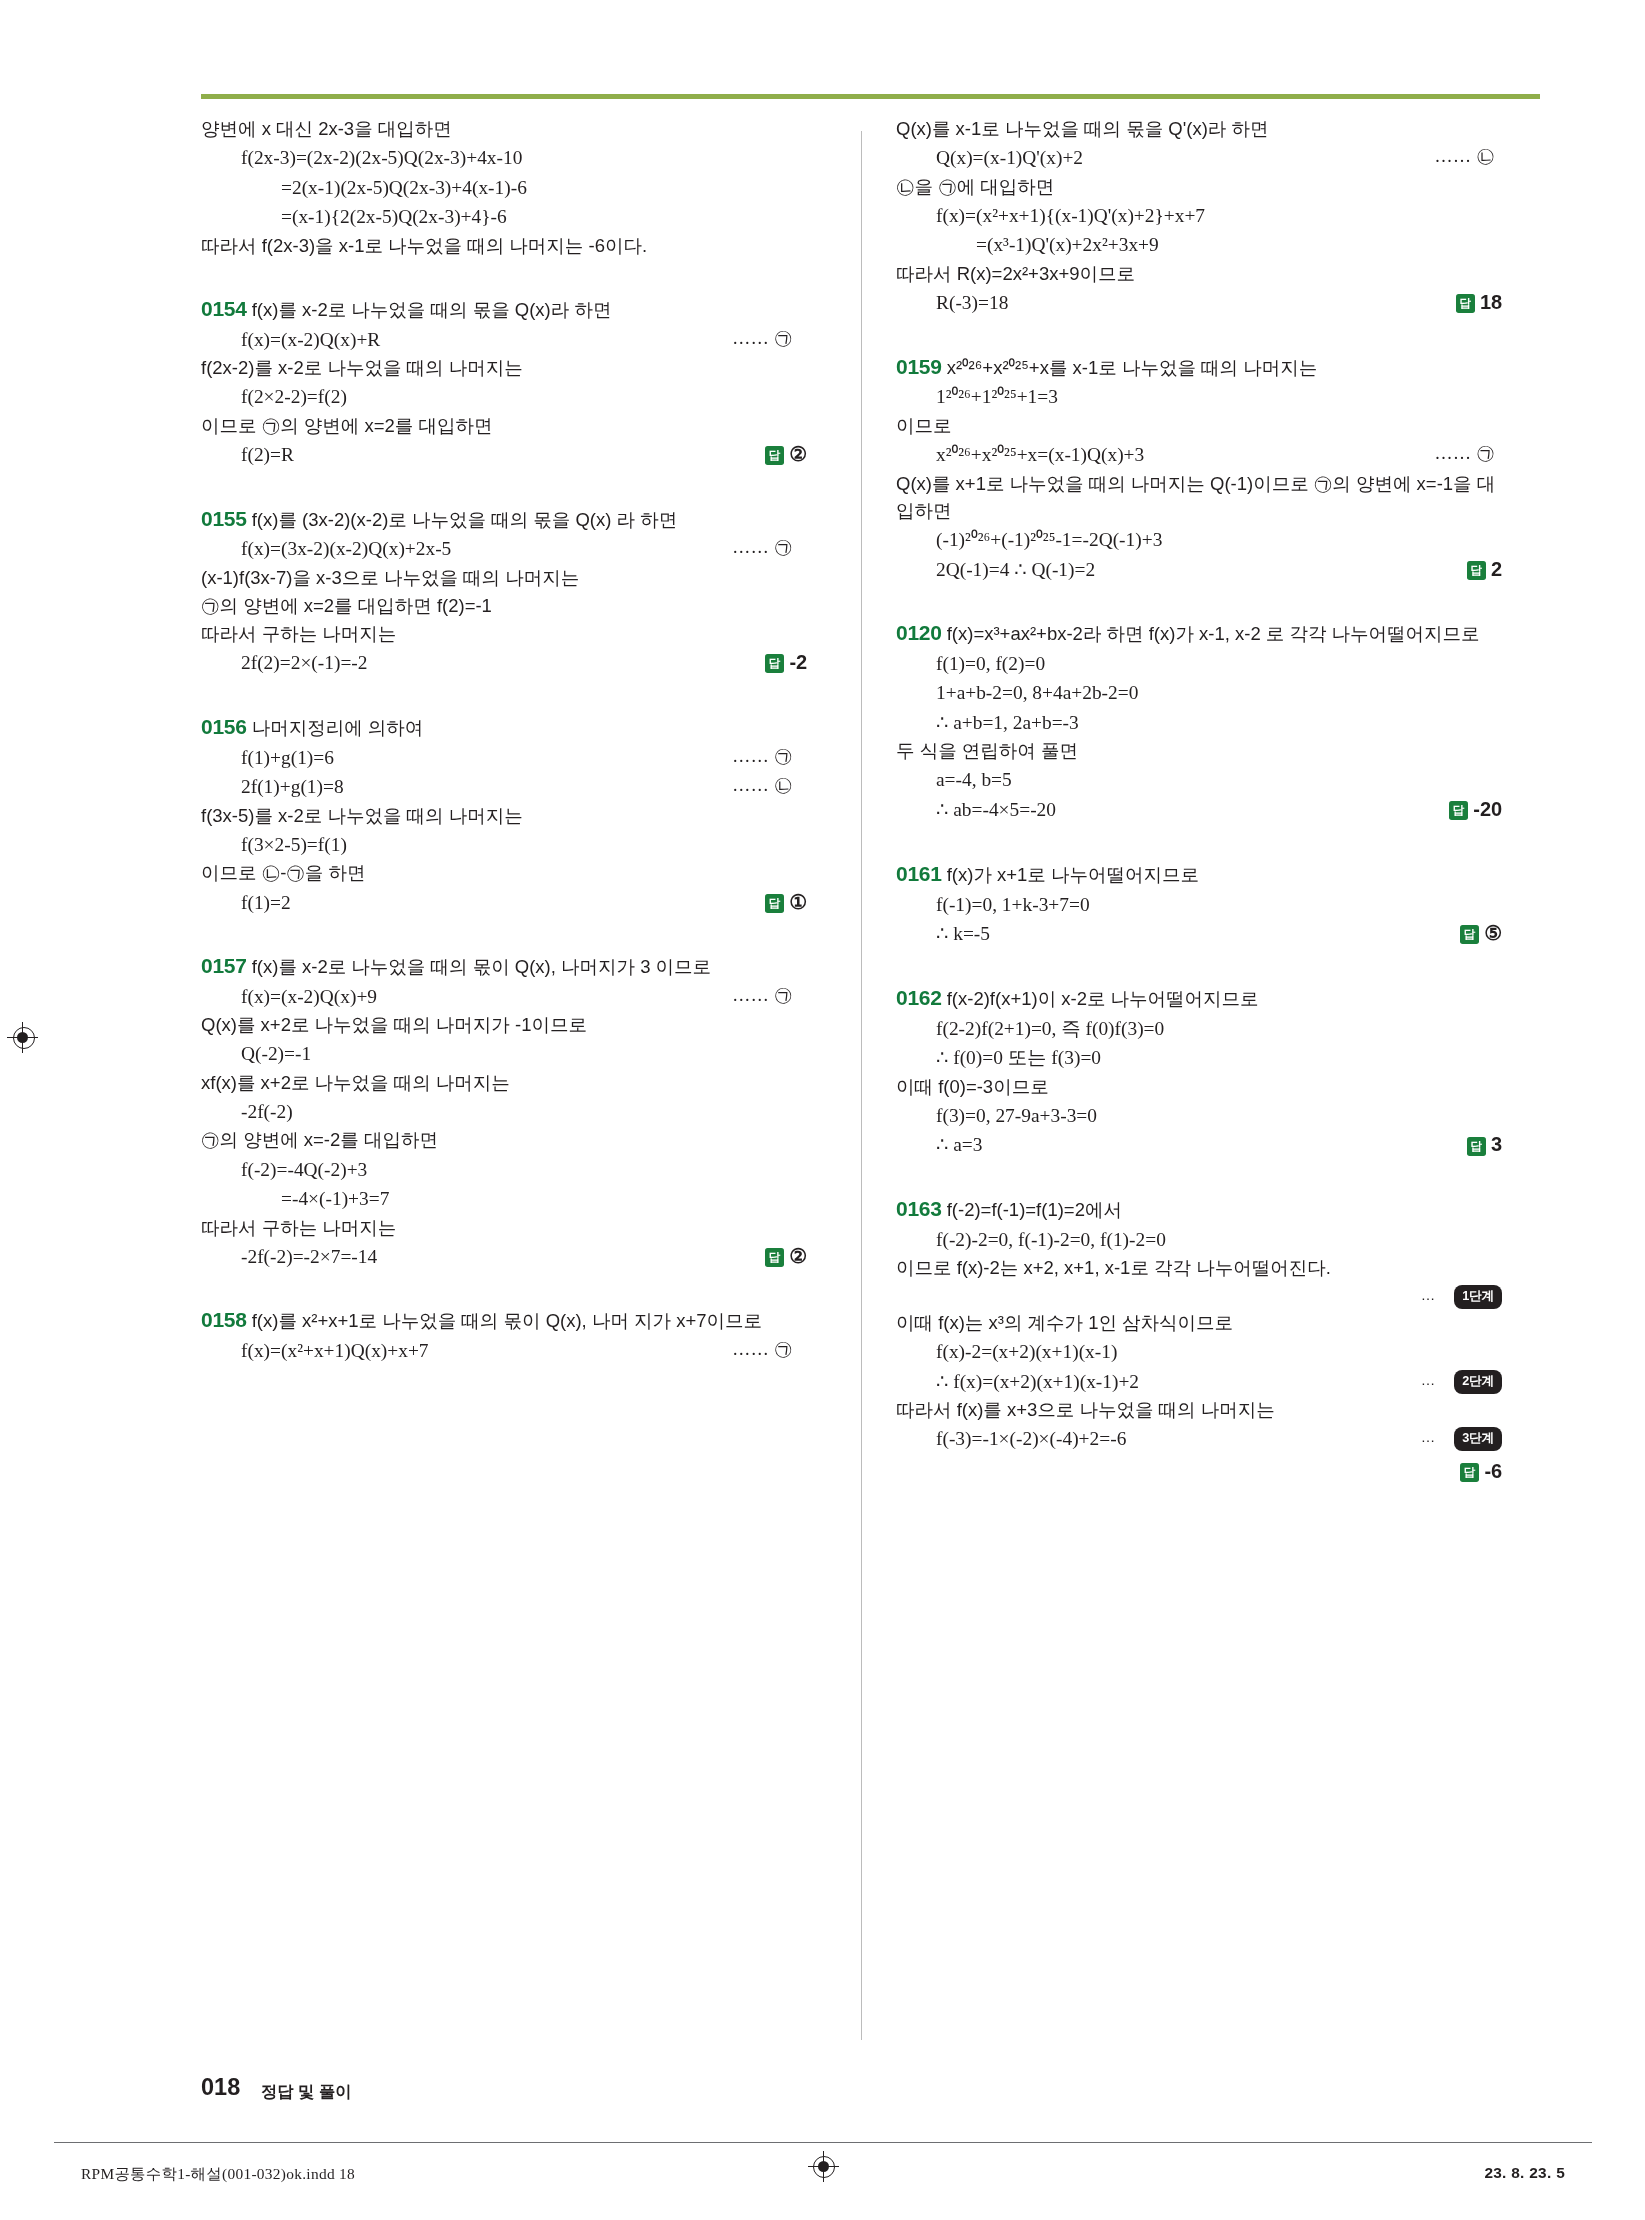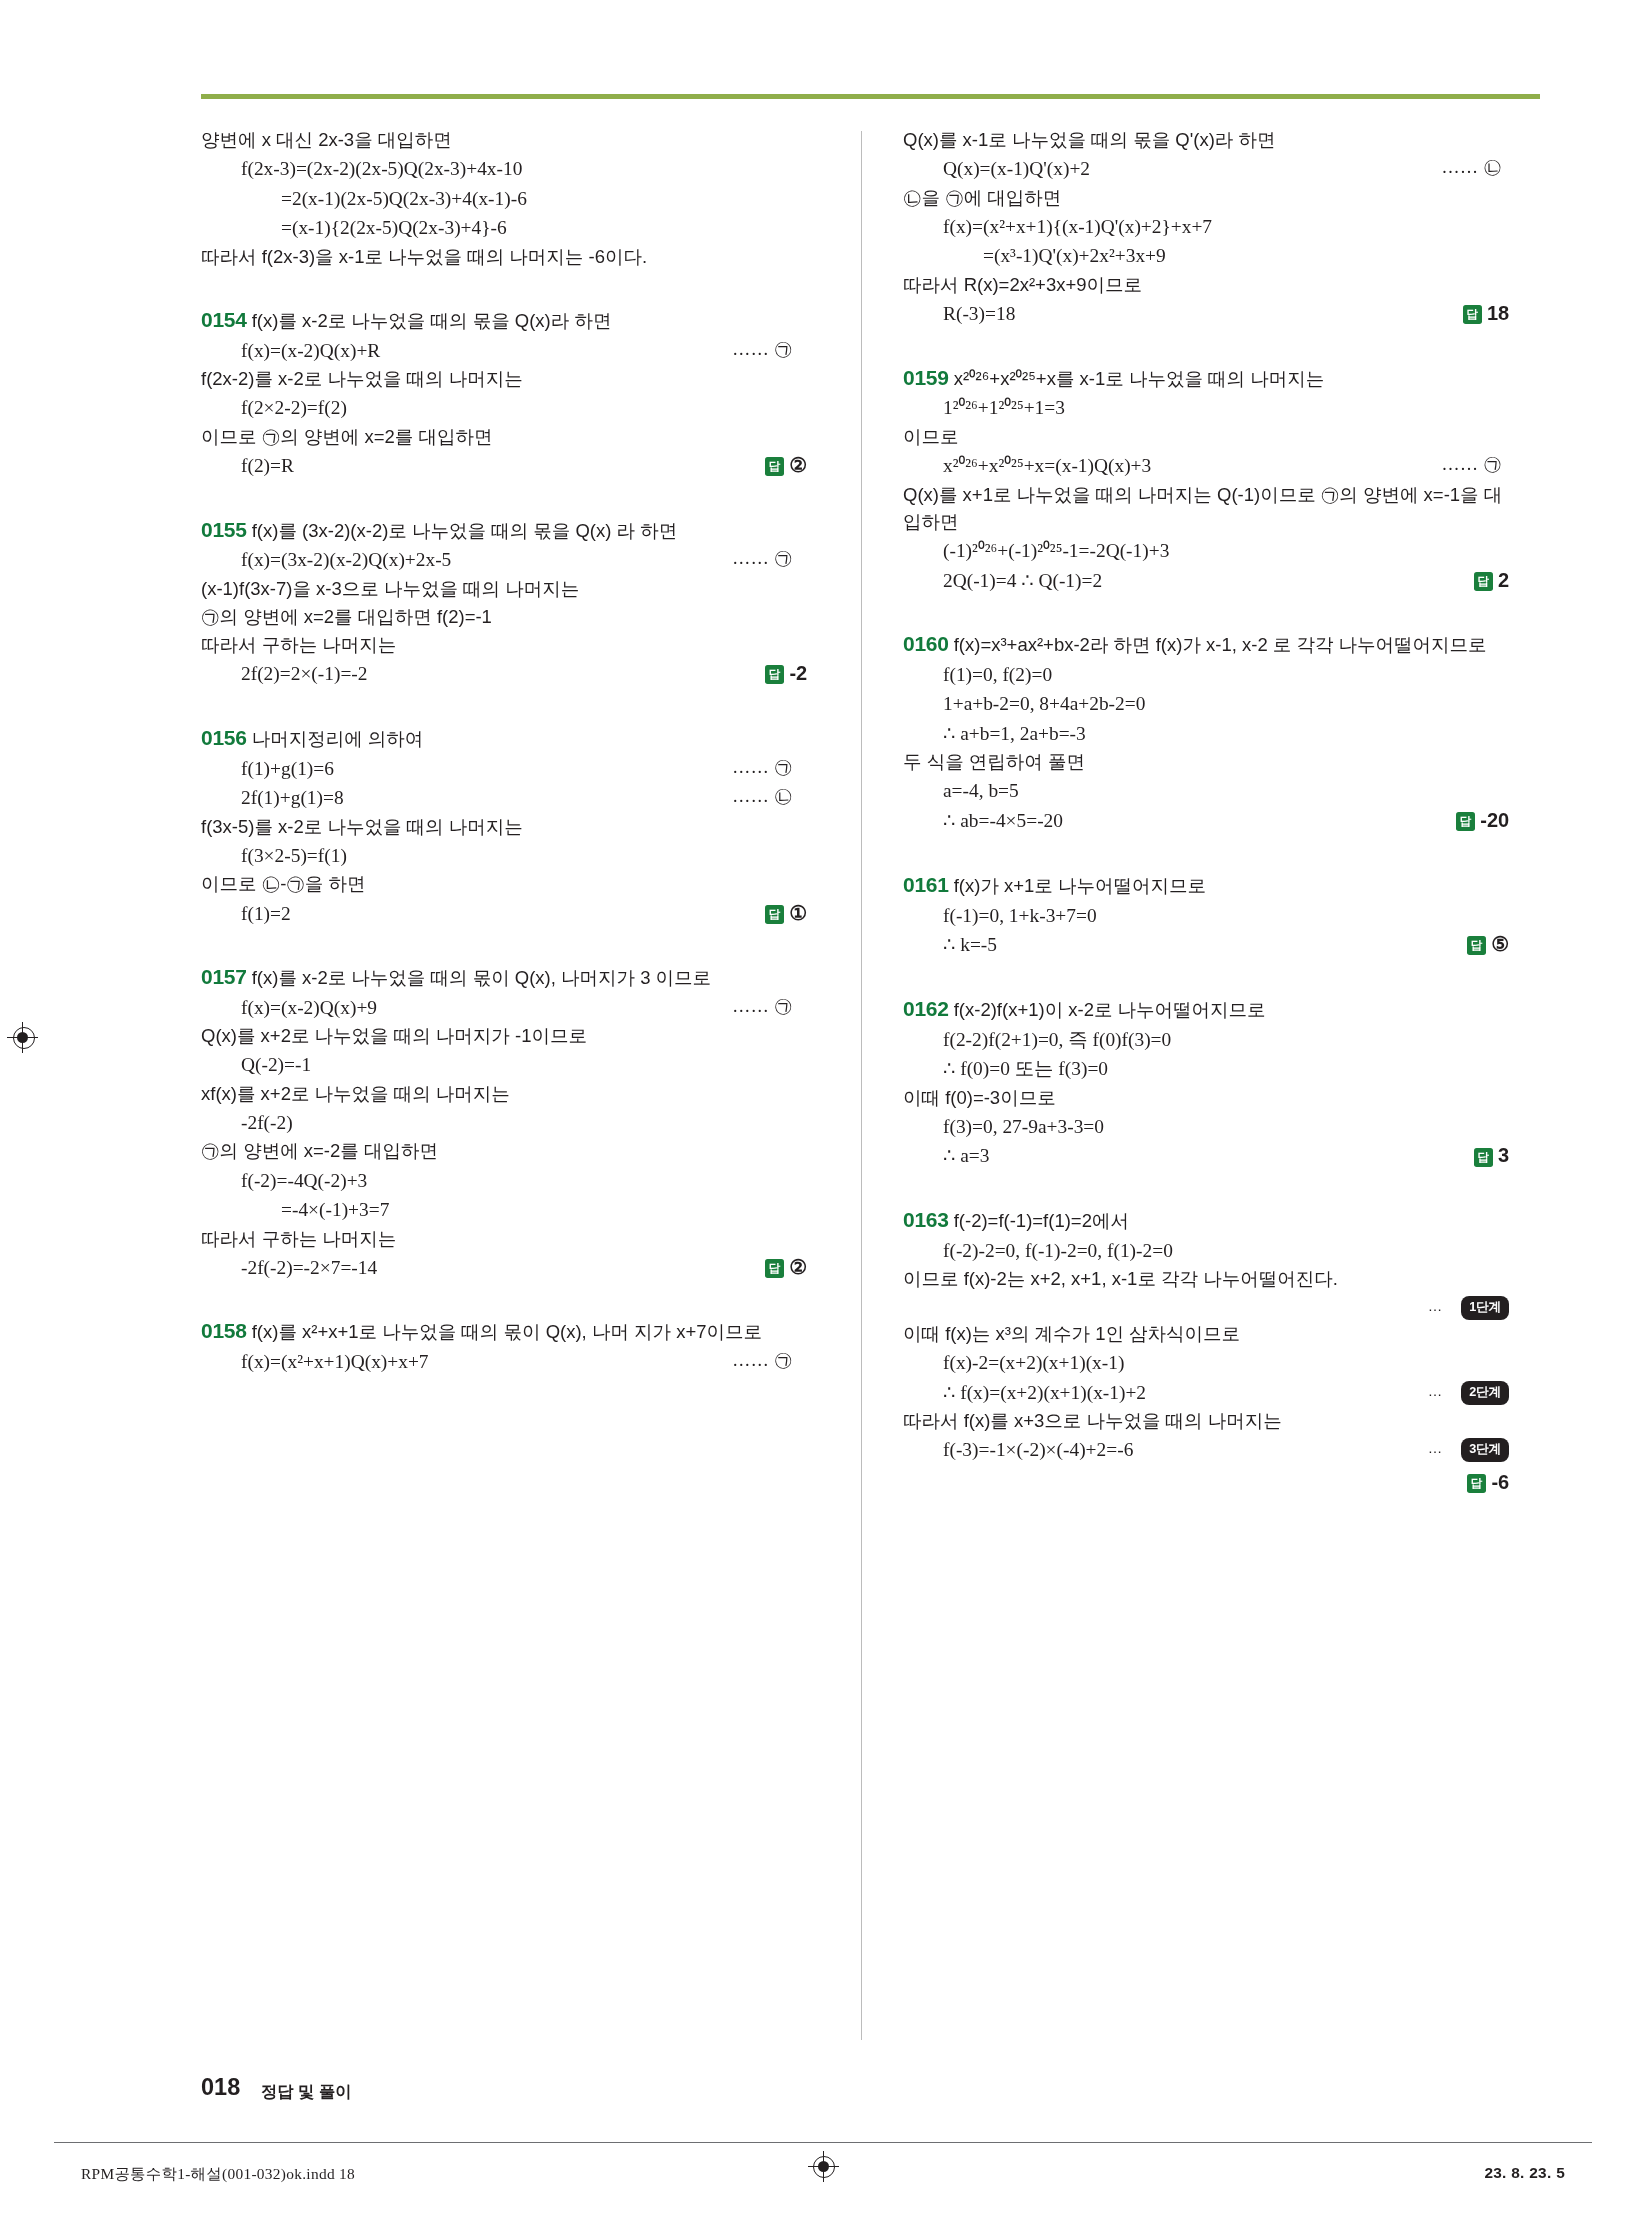--- a/index.html
+++ b/index.html
@@ -25,24 +25,24 @@
     position: absolute;
     left: 201px;
     top: 94px;
     width: 1339px;
     height: 4.5px;
     background: #8fae4a;
   }
   .columns {
     position: absolute;
     left: 201px;
-    top: 126px;
+    top: 115px;
     width: 1339px;
     display: flex;
-    gap: 7px;
+    gap: 0px;
   }
   .col {
     width: 608px;
     position: relative;
   }
   .col.left { padding-right: 31px; }
   .col.right { padding-left: 56px; }
   .divider {
     position: absolute;
     left: 861px;
@@ -373,21 +373,21 @@
         <div class="line i1">
           <span>2Q(-1)=4   ∴ Q(-1)=2</span>
           <span class="ans"><span class="ans-badge">답</span><span>2</span></span>
         </div>
       </div>
 
       <div class="gap-lg"></div>
 
       <div class="blk">
         <div class="line wrap kr">
-          <span class="qnum">0160</span>
+          <span class="qnum">0120</span>
           <span>f(x)=x³+ax²+bx-2라 하면 f(x)가 x-1, x-2 로 각각 나누어떨어지므로</span>
         </div>
         <div class="line i1">f(1)=0, f(2)=0</div>
         <div class="line i1">1+a+b-2=0, 8+4a+2b-2=0</div>
         <div class="line i1">∴ a+b=1, 2a+b=-3</div>
         <div class="line kr">두 식을 연립하여 풀면</div>
         <div class="line i1">a=-4, b=5</div>
         <div class="line i1">
           <span>∴ ab=-4×5=-20</span>
           <span class="ans"><span class="ans-badge">답</span><span>-20</span></span>

